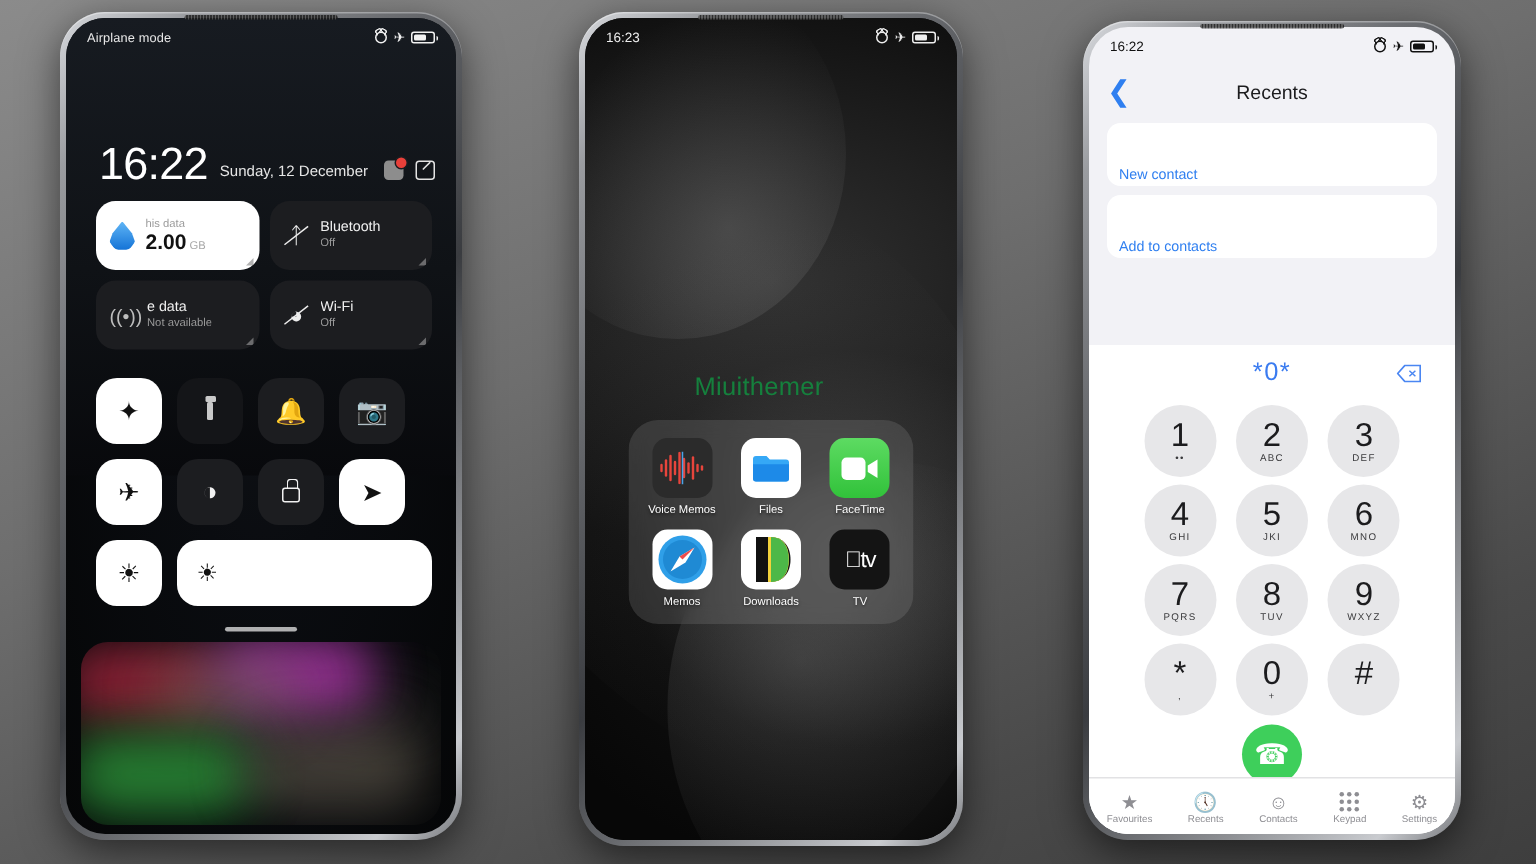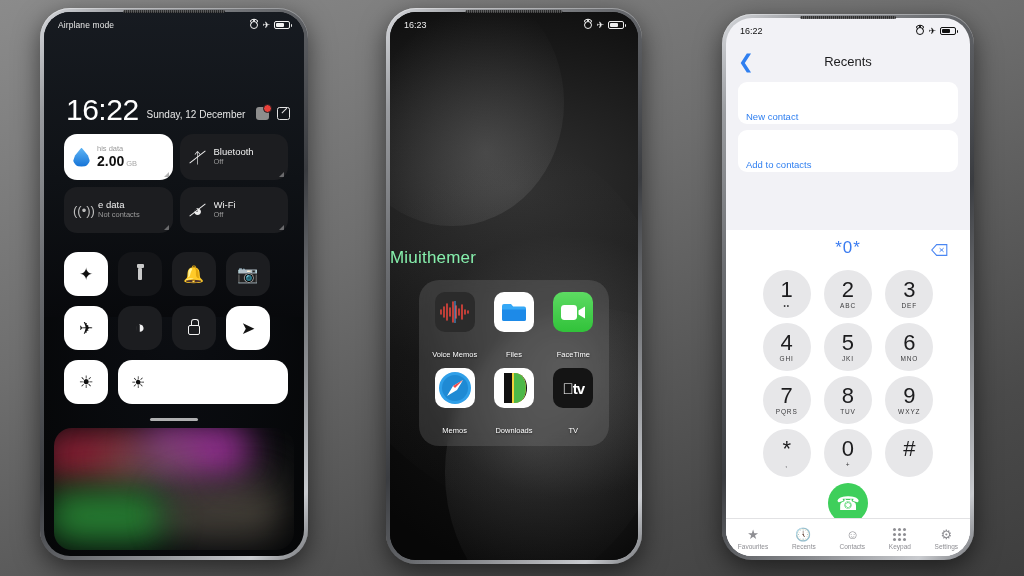--- a/index.html
+++ b/index.html
@@ -106,34 +106,34 @@
   .wall .sw { position:absolute; border-radius:50%; }
   .s1 { width:300%; height:120%; left:-40%; top:-22%;
         background:radial-gradient(ellipse at 30% 45%, rgba(150,150,150,.30) 0%, rgba(80,80,80,.13) 36%, rgba(0,0,0,0) 62%); }
   .s2 { width:150%; height:85%; left:-34%; top:22%;
         background:radial-gradient(ellipse at 70% 50%, rgba(190,190,190,.26) 0%, rgba(70,70,70,.10) 40%, rgba(0,0,0,0) 66%); }
   .s3 { width:120%; height:60%; left:22%; top:54%;
         background:radial-gradient(ellipse at 30% 40%, rgba(175,175,175,.22) 0%, rgba(0,0,0,0) 58%); }
   .s4 { width:90%; height:45%; left:-20%; top:-6%;
         background:radial-gradient(ellipse at 65% 70%, rgba(210,210,210,.18) 0%, rgba(0,0,0,0) 60%); }
   .p2-status { color:#eee; }
-  .folder-name { position:absolute; top:236px; left:0; right:16px; text-align:left; color:#86efac; font-size:17px; letter-spacing:.2px; z-index:10; }
+  .folder-name { position:absolute; top:236px; left:0; right:16px; text-align:center; color:#15803d; font-size:17px; letter-spacing:.2px; z-index:10; }
   .folder { position:absolute; top:268px; left:50%; transform:translateX(-50%);
      width:190px; padding:12px 10px 10px; border-radius:20px;
      background:rgba(150,150,150,.22); backdrop-filter:blur(6px); z-index:10; }
   .fgrid { display:grid; grid-template-columns:repeat(3,1fr); gap:9px 8px; }
-  .app { display:flex; flex-direction:column; align-items:center; gap:19px; }
+  .app { display:flex; flex-direction:column; align-items:center; gap:4px; }
   .appicon { width:40px;height:40px;border-radius:10px; display:flex;align-items:center;justify-content:center; overflow:hidden; position:relative; }
   .applabel { font-size:7.5px; color:#fff; text-align:center; line-height:1.12; text-shadow:0 1px 2px rgba(0,0,0,.6); }
   .ic-voice { background:#2b2b2b; }
   .ic-files { background:#fff; }
   .ic-ft { background:linear-gradient(180deg,#5ddb62,#31c23a); }
   .ic-safari { background:#fff; }
   .ic-dl { background:#fff; }
-  .ic-tv { background:#141414; color:#fff; font-size:15px; font-weight:700; letter-spacing:-1px; }
+  .ic-tv { background:#141414; color:#fff; font-size:15px; font-weight:400; letter-spacing:-1px; }
 
   
   #phone3 .screen { background:#f2f2f6; }
   .p3-status { color:#111; }
   .navbar { position:absolute; top:26px; left:0; right:0; height:34px; display:flex; align-items:center; padding:0 12px; z-index:20; }
   .back-chev { color:#2f7ff0; font-size:19px; font-weight:300; line-height:1; }
   .nav-title { position:absolute; left:0; right:0; text-align:center; font-size:13px; color:#1c1c1e; }
   .sheet { position:absolute; top:64px; left:12px; right:12px; z-index:10; }
   .sheet-item { background:#fff; border-radius:9px; height:42px; display:flex; align-items:flex-end;
      padding:0 8px 2px; margin-bottom:6px; font-size:9.5px; color:#2f7ff0; }
@@ -209,21 +209,21 @@
               <span class="tile-sub">Off</span>
             </span>
             <span class="corner"></span>
           </div>
         </div>
         <div class="tile-row">
           <div class="tile">
             <span class="ico-cell">((•))</span>
             <span class="tile-txt">
               <span class="tile-title">e data</span>
-              <span class="tile-sub">Not contacts</span>
+              <span class="tile-sub">Not available</span>
             </span>
             <span class="corner"></span>
           </div>
           <div class="tile">
             <span class="ico-wifi slash">◕</span>
             <span class="tile-txt">
               <span class="tile-title">Wi-Fi</span>
               <span class="tile-sub">Off</span>
             </span>
             <span class="corner"></span>

